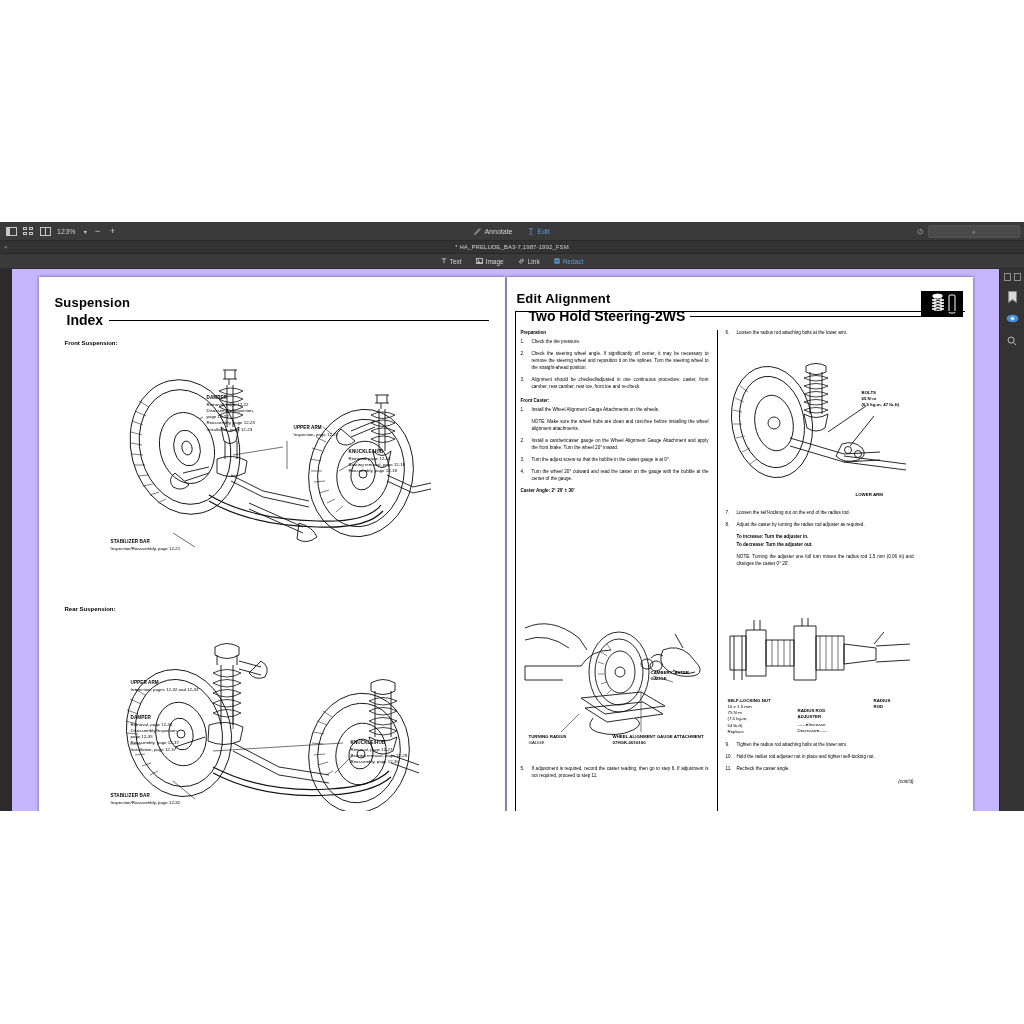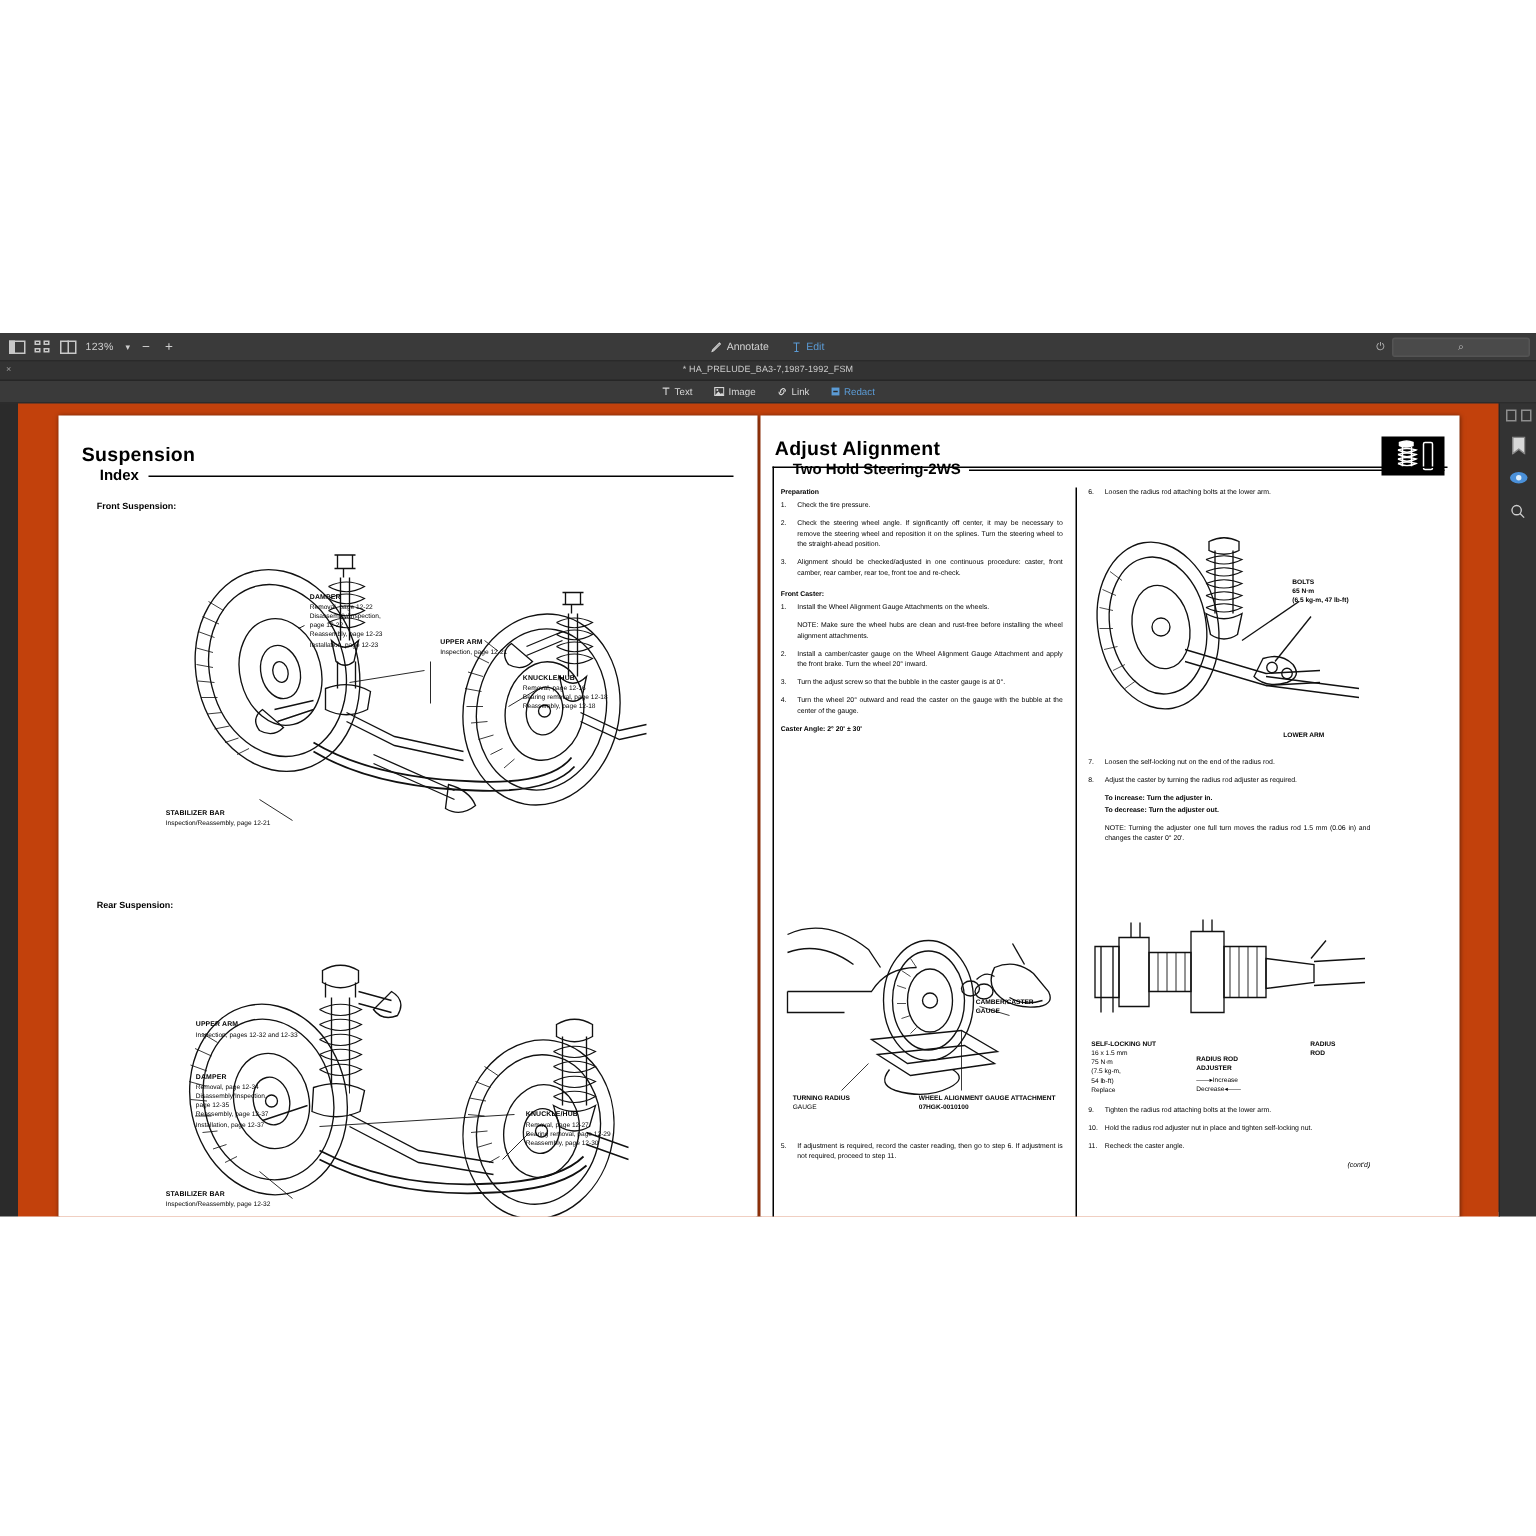--- a/index.html
+++ b/index.html
@@ -33,35 +33,35 @@
   .doc-title{position:absolute;left:0;right:0;text-align:center;color:#cdcdcd;font-size:6px;letter-spacing:.1px;pointer-events:none;}
 
   
   .annobar{height:14px;background:#3a3a3a;border-bottom:1px solid #2c2c2c;position:relative;display:flex;align-items:center;justify-content:center;gap:14px;}
   .an-item{display:flex;align-items:center;gap:3px;color:#d6d6d6;font-size:6.5px;}
   .an-item.active{color:#5b9bd5;}
 
   
   .viewerwrap{position:relative;height:542px;display:flex;}
   .leftrail{width:12px;background:#2b2b2b;}
-  .canvas{flex:1;background:#c2410c;display:flex;justify-content:center;align-items:flex-start;padding-top:8px;overflow:hidden;position:relative;}
+  .canvas{flex:1;background:#c4b5fd;display:flex;justify-content:center;align-items:flex-start;padding-top:8px;overflow:hidden;position:relative;}
   .rightrail{width:24px;background:#333;border-left:1px solid #272727;display:flex;flex-direction:column;align-items:center;padding-top:4px;gap:9px;}
   .rr-top{display:flex;gap:3px;align-items:center;color:#8e8e8e;font-size:5px;}
   .rr-ico{width:13px;height:13px;display:flex;align-items:center;justify-content:center;color:#cfcfcf;font-size:9px;}
   .rr-ico.blue{color:#4a90d9;}
 
   
   .pages{display:flex;gap:2px;}
   .page{width:466px;height:550px;background:#fff;position:relative;box-shadow:0 0 3px rgba(0,0,0,.55);font-family:"Liberation Sans",sans-serif;color:#000;overflow:hidden;}
   .page.left{padding:18px 16px;box-sizing:border-box;}
   .page.right{padding:14px 10px;box-sizing:border-box;}
 
   h1.secttitle{font-size:13px;font-weight:bold;margin:0 0 2px 0;letter-spacing:.2px;}
   .sublinewrap{display:flex;align-items:center;margin-left:12px;}
-  .subttl{font-size:10px;font-weight:bold;white-space:nowrap;}
+  .subttl{font-size:14px;font-weight:bold;white-space:nowrap;}
   .rule{height:1px;background:#000;flex:1;margin-left:6px;}
   .rule-thin{height:1px;background:#000;flex:1;margin-left:5px;}
 
   .grouplabel{font-size:6px;font-weight:bold;margin:12px 0 0 10px;}
 
   .callout{position:absolute;font-size:4.4px;line-height:1.42;font-weight:normal;}
   .callout b{font-size:4.6px;font-weight:bold;display:block;letter-spacing:.1px;}
 
   
   .illu{position:absolute;}
@@ -363,21 +363,21 @@
             <g stroke="#111" stroke-width="0.6" fill="none">
               <path d="M130 14 L130 52"></path>
               <path d="M240 66 L110 74"></path>
               <path d="M250 78 L232 96"></path>
               <path d="M92 122 L70 104"></path>
             </g>
           </svg>
         </div>
 
         <div class="page right">
-          <h1 class="secttitle">Adjust Alignment</h1>
+          <h1 class="secttitle">Edit Alignment</h1>
           <div class="sublinewrap">
             <span class="subttl">Two Hold Steering-2WS</span>
             <span class="rule-thin"></span>
           </div>
 
           <div class="badge">
             <svg width="40" height="24" viewBox="0 0 40 24">
               <rect width="40" height="24" fill="#000"></rect>
               <g stroke="#fff" stroke-width="1" fill="none">
                 <path d="M11 3 q5 -2 9 0 l0 2 q-5 2 -9 0 Z" fill="#fff"></path>

